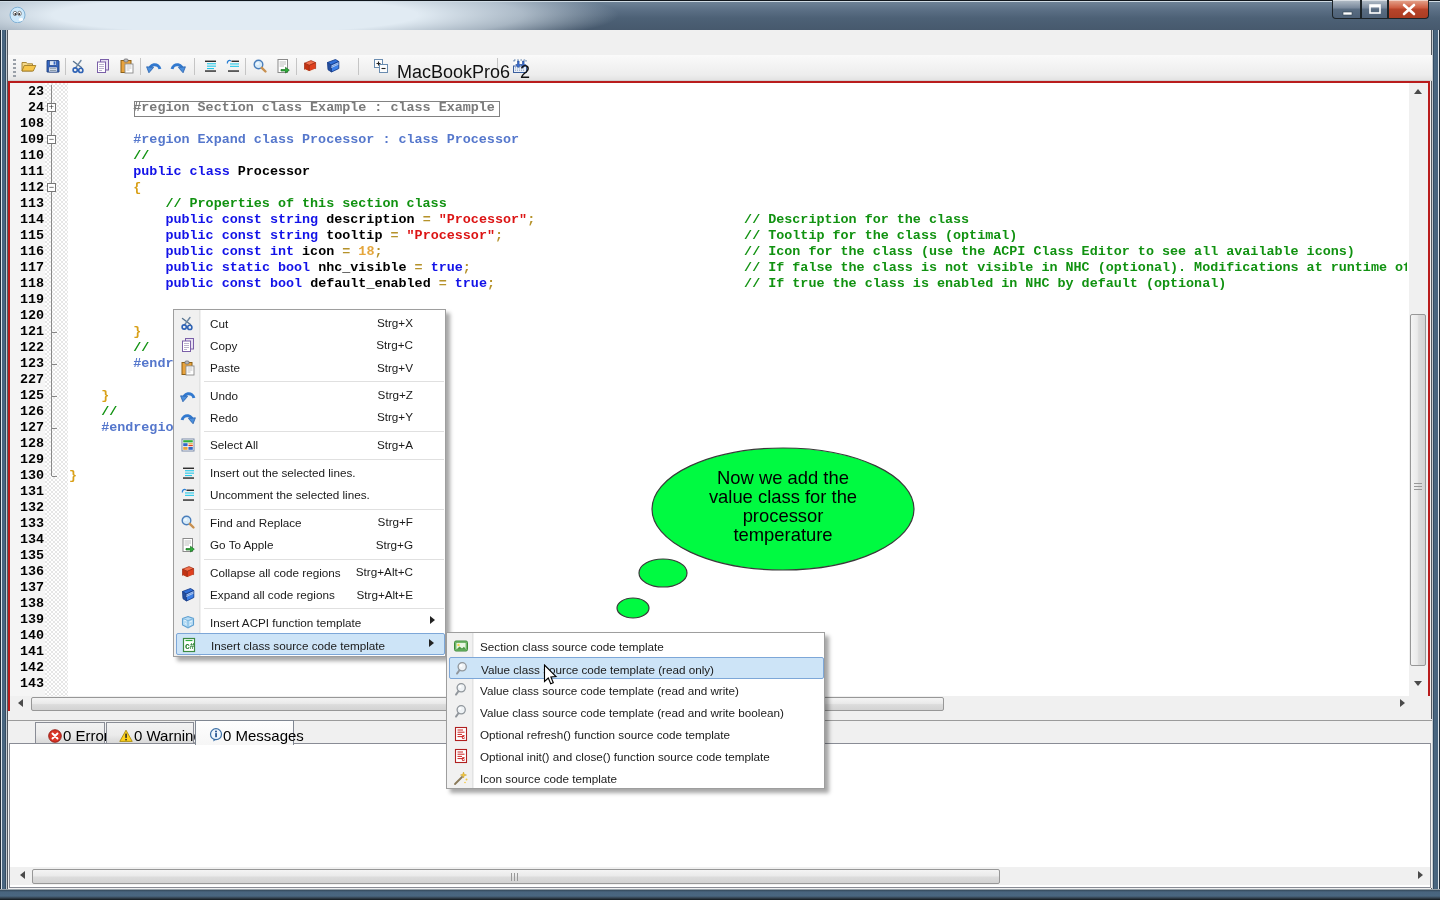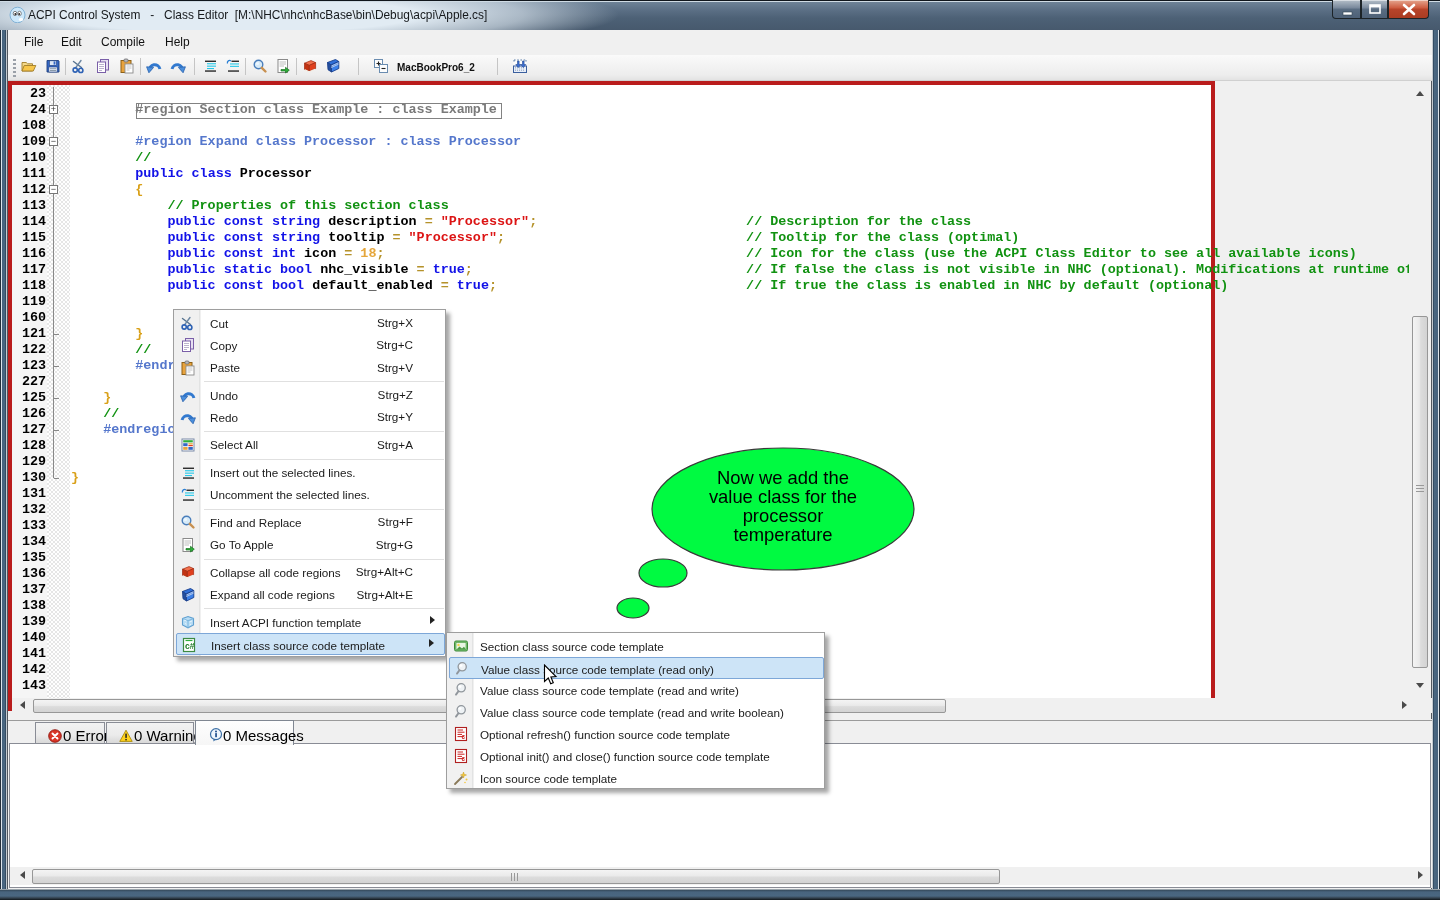--- a/index.html
+++ b/index.html
@@ -25,25 +25,25 @@
 
 
 #menubar { position:absolute; left:8px; top:30px; width:1424px; height:25px; background:#f0f0f0; }
 .mitem { position:absolute; top:5px; font-size:12px; color:#111; }
 #toolbar { position:absolute; left:8px; top:55px; width:1424px; height:26px;
   background:linear-gradient(180deg,#fafafa,#ededed 80%,#e3e3e3); border-bottom:1px solid #d0d0d0; }
 #toolbar .grip { position:absolute; left:5px; top:4px; width:3px; height:18px;
   background:repeating-linear-gradient(180deg,#9aa0a8 0 2px,transparent 2px 4px); }
 .tbi { position:absolute; top:3px; width:16px; height:16px; }
 .tsep { position:absolute; top:3px; width:1px; height:17px; background:#c5c5c5; }
-#mbtext { position:absolute; left:389px; top:6.5px; font-size:10px; font-weight:bold; color:#111; }
-
-
-#editor { position:absolute; left:8px; top:81px; width:1207px; height:630px;
-  border:4px solid #b91c1c; background:#fff; }
+#mbtext { position:absolute; left:389px; top:6.5px; font-size:18px; font-weight:normal; color:#111; }
+
+
+#editor { position:absolute; left:8px; top:81px; width:1422px; height:630px;
+  border:2px solid #b91c1c; background:#fff; }
 #gutter { position:absolute; left:0; top:0; width:35px; height:613px; background:#f5f5f5; }
 #foldcol { position:absolute; left:35px; top:0; width:23px; height:613px; background:#fff;
   background-image:linear-gradient(45deg,#e6e6e6 25%,transparent 25%,transparent 75%,#e6e6e6 75%),
                    linear-gradient(45deg,#e6e6e6 25%,transparent 25%,transparent 75%,#e6e6e6 75%);
   background-size:4px 4px; background-position:0 0,2px 2px; }
 .gn { position:absolute; left:0; width:34px; text-align:right;
   font:bold 13.4px "Liberation Mono", monospace; line-height:16px; color:#000; }
 .cl { position:absolute; left:59px; font:bold 13.4px "Liberation Mono", monospace;
   line-height:16px; white-space:pre; color:#000; }
 #codeclip { position:absolute; left:0; top:0; width:1397px; height:613px; overflow:hidden; }
@@ -118,21 +118,20 @@
 svg { display:block; }
 </style>
 </head>
 <body>
 <div id="win">
 
   <div id="titlebar">
     <div id="titleglow"></div>
     <div class="topline"></div>
       <div class="topline2"></div>
-    <div id="titletext">ACPI Control System&nbsp;&nbsp; -&nbsp;&nbsp; Class Editor&nbsp; [M:\NHC\nhc\nhcBase\bin\Debug\acpi\Apple.cs]</div>
     <svg id="appicon" viewBox="0 0 17 17">
       <ellipse cx="8.5" cy="9" rx="7.5" ry="7.8" fill="#cde8fa" stroke="#7fb0d4" stroke-width="1"></ellipse>
       <ellipse cx="6" cy="7.5" rx="1.8" ry="2.2" fill="#fff" stroke="#555" stroke-width="0.7"></ellipse>
       <ellipse cx="10.5" cy="7.5" rx="1.8" ry="2.2" fill="#fff" stroke="#555" stroke-width="0.7"></ellipse>
       <circle cx="6.3" cy="8" r="0.9" fill="#222"></circle>
         <circle cx="10.2" cy="8" r="0.9" fill="#222"></circle>
       <ellipse cx="12" cy="13.5" rx="2.2" ry="1.8" fill="#fff" opacity="0.9"></ellipse>
     </svg>
     <div id="caption-btns">
       <div class="cbtn" id="btn-min">
@@ -150,26 +149,20 @@
           <svg width="41" height="19">
             <path d="M15 5 L25 14 M25 5 L15 14" stroke="#fff" stroke-width="2.6" stroke-linecap="round"></path>
           </svg>
         </div>
     </div>
   </div>
   <div class="leftborder"></div>
   <div class="rightborder"></div>
   <div class="bottomborder"></div>
 
-  <div id="menubar">
-    <div class="mitem" style="left:16px">File</div>
-    <div class="mitem" style="left:53px">Edit</div>
-    <div class="mitem" style="left:93px">Compile</div>
-    <div class="mitem" style="left:157px">Help</div>
-  </div>
 
   <div id="toolbar">
     <div class="grip"></div>
     <div id="tb-icons">
         <div class="tbi" style="left:13px">
           <svg viewBox="0 0 16 16" width="16" height="16">
 <path d="M1 4.5 L1 13 L11.5 13 L11.5 5.8 L6.5 5.8 L5.2 4.5 Z" fill="#f5d98a" stroke="#a07d28" stroke-width="0.9"></path>
 <path d="M3.2 7.5 L14.8 7.5 L12.3 13 L1 13 Z" fill="#f7c64a" stroke="#a07d28" stroke-width="0.9"></path>
           </svg>
         </div>
@@ -318,21 +311,21 @@
 <div class="cl" style="top:129px">            <span class="kw">public</span> <span class="kw">const</span> <span class="kw">string</span> description <span class="op">=</span> <span class="str">"Processor"</span><span class="op">;</span>                          <span class="com">// Description for the class</span></div>
 <div class="gn" style="top:145px">115</div>
 <div class="cl" style="top:145px">            <span class="kw">public</span> <span class="kw">const</span> <span class="kw">string</span> tooltip <span class="op">=</span> <span class="str">"Processor"</span><span class="op">;</span>                              <span class="com">// Tooltip for the class (optimal)</span></div>
 <div class="gn" style="top:161px">116</div>
 <div class="cl" style="top:161px">            <span class="kw">public</span> <span class="kw">const</span> <span class="kw">int</span> icon <span class="op">=</span> <span class="num">18</span><span class="op">;</span>                                             <span class="com">// Icon for the class (use the ACPI Class Editor to see all available icons)</span></div>
 <div class="gn" style="top:177px">117</div>
 <div class="cl" style="top:177px">            <span class="kw">public</span> <span class="kw">static</span> <span class="kw">bool</span> nhc_visible <span class="op">=</span> <span class="kw">true</span><span class="op">;</span>                                  <span class="com">// If false the class is not visible in NHC (optional). Modifications at runtime of</span></div>
 <div class="gn" style="top:193px">118</div>
 <div class="cl" style="top:193px">            <span class="kw">public</span> <span class="kw">const</span> <span class="kw">bool</span> default_enabled <span class="op">=</span> <span class="kw">true</span><span class="op">;</span>                               <span class="com">// If true the class is enabled in NHC by default (optional)</span></div>
 <div class="gn" style="top:209px">119</div>
-<div class="gn" style="top:225px">160</div>
+<div class="gn" style="top:225px">120</div>
 <div class="gn" style="top:241px">121</div>
 <div class="cl" style="top:241px">        <span class="br">}</span></div>
 <div class="gn" style="top:257px">122</div>
 <div class="cl" style="top:257px">        <span class="com">//</span></div>
 <div class="gn" style="top:273px">123</div>
 <div class="cl" style="top:273px">        <span class="pp">#endregion Section class Processor</span></div>
 <div class="gn" style="top:289px">227</div>
 <div class="gn" style="top:305px">125</div>
 <div class="cl" style="top:305px">    <span class="br">}</span></div>
 <div class="gn" style="top:321px">126</div>

